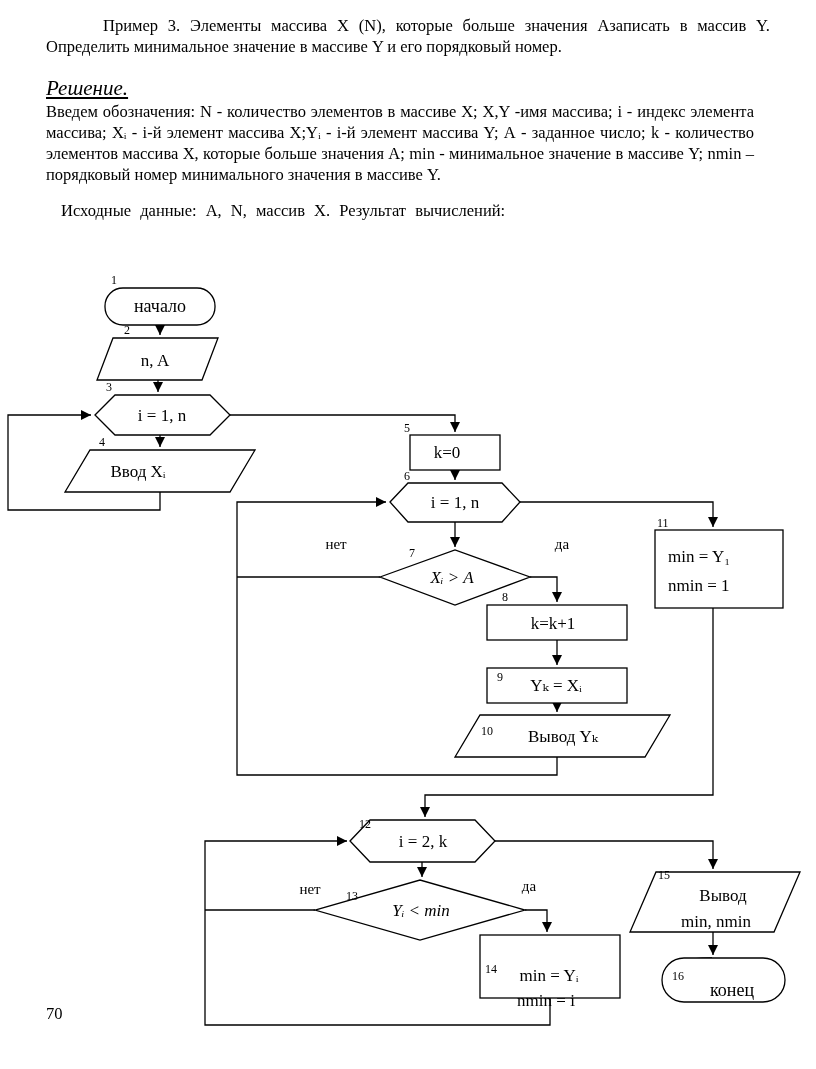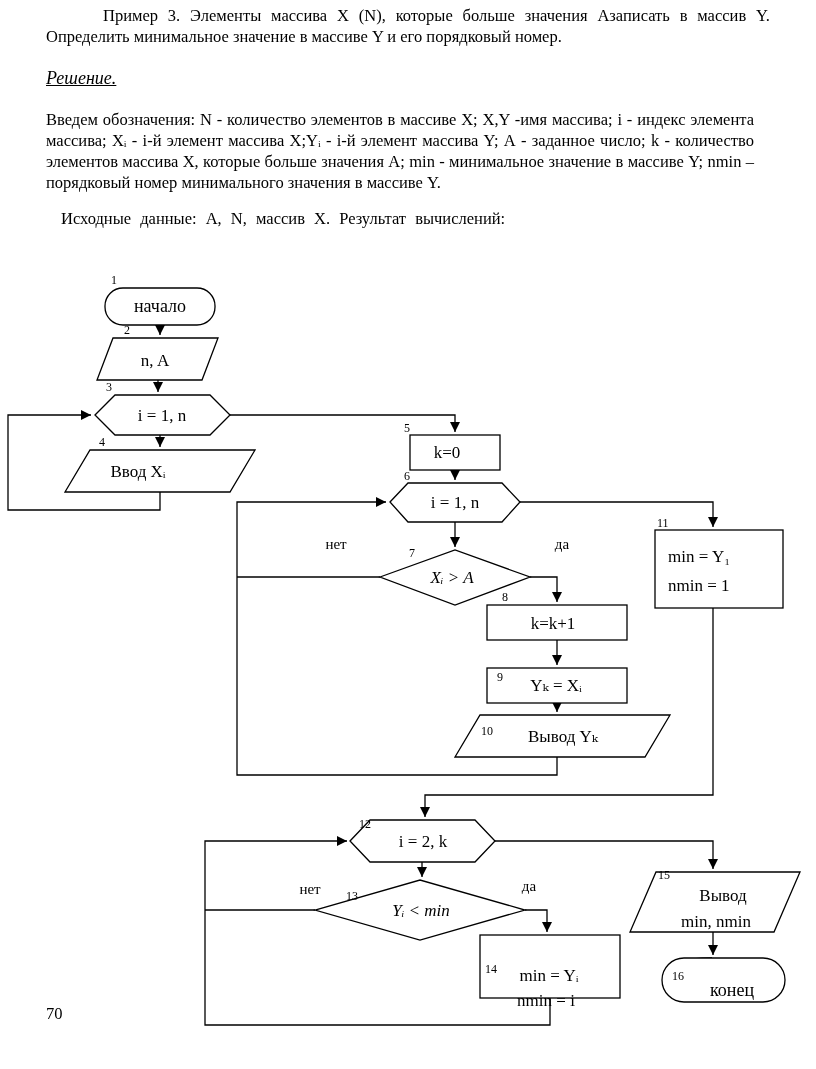--- a/index.html
+++ b/index.html
@@ -1,22 +1,22 @@
 <!DOCTYPE html>
 <html><head>
 <meta charset="utf-8">
 <style>
   html,body{margin:0;padding:0;background:#fff;}
   .page{
     position:relative;width:816px;height:1069px;background:#fff;overflow:hidden;
     font-family:"Liberation Serif","DejaVu Serif","DejaVu Sans",serif;color:#000;
   }
-  .textblock{position:absolute;left:46px;top:5px;width:724px;font-size:16.5px;line-height:21px;}
+  .textblock{position:absolute;left:46px;top:15px;width:724px;font-size:16.5px;line-height:21px;}
   .para1{margin:0;text-align:justify;text-indent:57px;}
-  .heading{margin:21px 0 20px 0;font-size:18px;font-style:italic;text-decoration:underline;}
+  .heading{margin:21px 0 2px 0;font-size:21px;font-style:italic;text-decoration:underline;}
   .para2{margin:2px 16px 0 0;text-align:justify;}
   .para3{margin:15px;word-spacing:5px;}
   .para4{margin:0;}
   .para5{margin:21px 0 0 0;}
   .flowchart{position:absolute;left:0;top:270px;}
   .shape{fill:#fff;stroke:#000;stroke-width:1.3;}
   .line{fill:none;stroke:#000;stroke-width:1.3;}
   .fc-text{font-family:"Liberation Serif","DejaVu Serif","DejaVu Sans",serif;font-size:17px;fill:#000;}
   .big{font-size:18px;}
   .dec{font-style:italic;}

